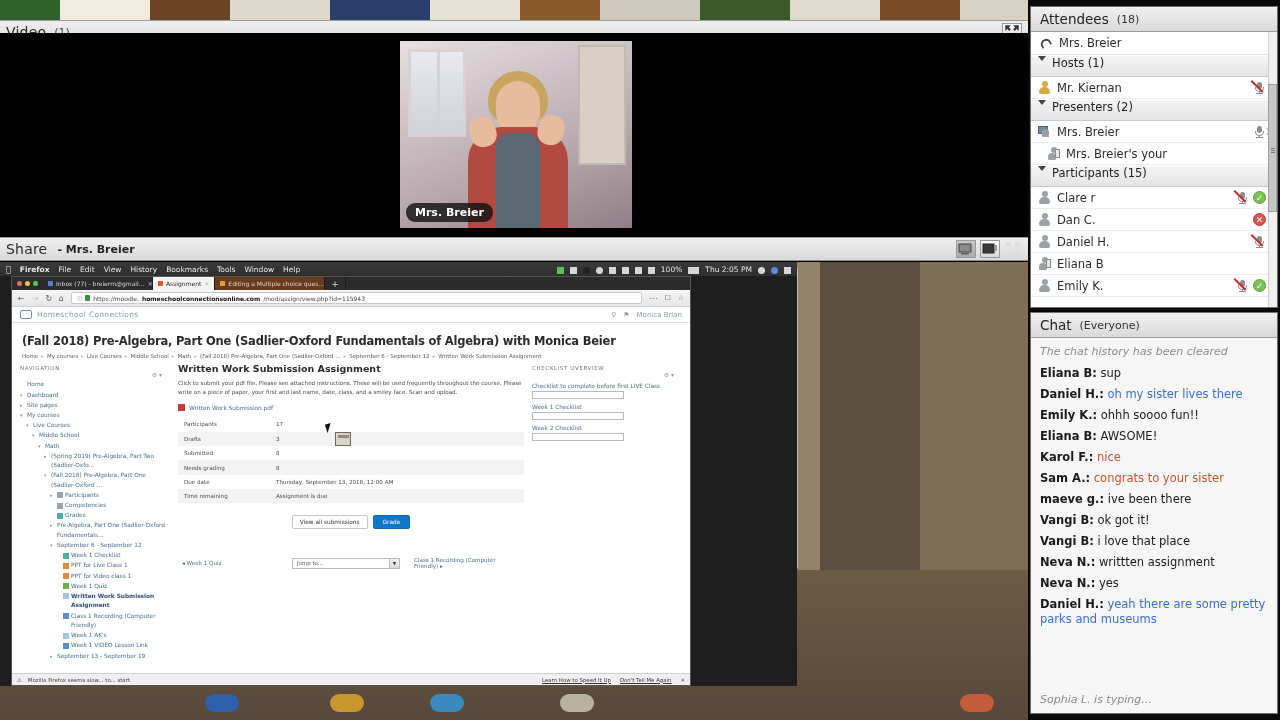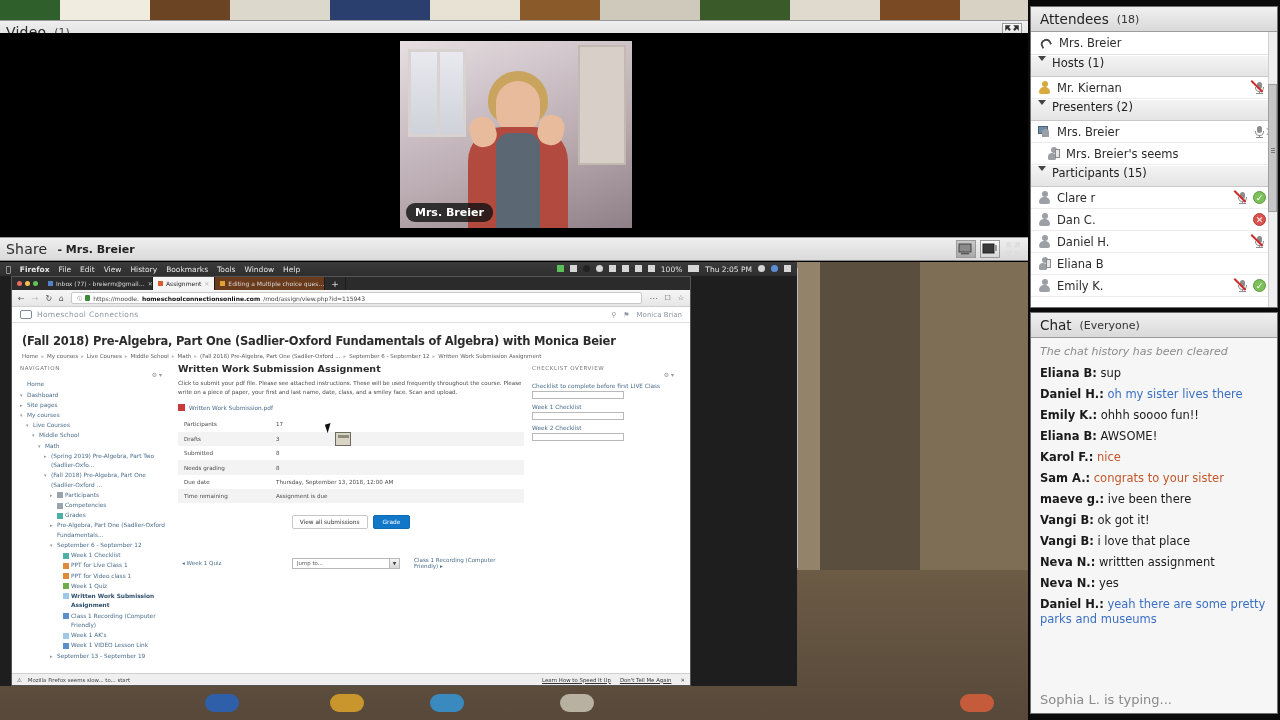--- a/index.html
+++ b/index.html
@@ -113,21 +113,21 @@
   .gs-body{background:#fff;height:190px;}
   .gs-slidebox{margin:16px 8px;height:60px;background:#efefef;border:1px solid #ddd;}
 
   
   .mac { position:absolute; left:117px; top:262px; width:797px; height:424px; background:#1e1e1e; }
   .macbar {
     height:14px; background:linear-gradient(#3a3a3a,#2e2e2e); color:#e8e8e8;
     display:flex; align-items:center; gap:9px; padding:0 6px; font-size:7.5px;
   }
   .macbar .apple { font-size:8px; }
-  .macbar .mb-right { margin-left:auto; display:flex; align-items:flex-start; gap:6px; font-size:7.5px; }
+  .macbar .mb-right { margin-left:auto; display:flex; align-items:flex-end; gap:6px; font-size:7.5px; }
   .mb-ico { width:7px; height:7px; background:#d6d6d6; display:inline-block; }
   .mb-ico.r { border-radius:50%; }
   .mb-ico.g { background:#5ac05a; }
 
   .ff { position:absolute; left:11px; top:14px; width:680px; height:410px; background:#f4f4f4; border:1px solid #555; }
   .ff-tabs { height:13px; background:#2b2b2b; display:flex; align-items:stretch; }
   .traffic { display:flex; align-items:center; gap:3px; padding:0 5px; }
   .tl { width:5px; height:5px; border-radius:50%; }
   .tab {
     display:flex; align-items:center; gap:3px; padding:0 5px; font-size:6px; color:#d8d8d8;
@@ -285,21 +285,21 @@
   .chat-head { height:25px; background:linear-gradient(#f0f0f0,#d9d9d9); border-bottom:1px solid #9c9c9c;
     display:flex; align-items:center; padding:0 9px; }
   .chat-head .t { font-size:13.5px; color:#222; }
   .chat-head .c { font-size:11px; color:#333; margin-left:8px; }
   .chat-body { height:345px; background:#f6f6f6; padding:7px 7px 0 9px; overflow:hidden; }
   .chat-sys { font-size:11px; color:#8a8a8a; font-style:italic; padding-bottom:5px; }
   .msg { font-size:11.5px; color:#1a1a1a; line-height:15px; padding:3px 0; }
   .msg .who { font-weight:bold; }
   .chat-foot { position:absolute; left:0; bottom:0; width:100%; height:28px; background:#f6f6f6;
     display:flex; align-items:center; padding:0 9px; }
-  .chat-typing { font-size:13px; color:#8a8a8a; }
+  .chat-typing { font-size:11px; color:#8a8a8a; font-style:italic; }
 </style>
 </head>
 <body>
 
 <div id="root">
 
   <div class="leftcol">
 
     <div class="webcam-bg"></div>
 
@@ -750,21 +750,21 @@
                   <span class="wv"></span>
                 </span>
               </span>
             </div>
             <div class="prow ind">
               <span class="av ipad">
                 <span class="hd" style="background:#9aa0a6"></span>
                 <span class="bd" style="background:#9aa0a6;width:8px"></span>
                 <span class="pad"></span>
               </span>
-              <span class="nm">Mrs. Breier's seems</span>
+              <span class="nm">Mrs. Breier's your</span>
               <span class="acts"></span>
             </div>
             <div class="grp">
               <span class="tri"></span>
               <span>Participants (15)</span>
             </div>
             <div class="prow">
               <span class="av gray">
                 <span class="hd"></span>
                 <span class="bd"></span>

